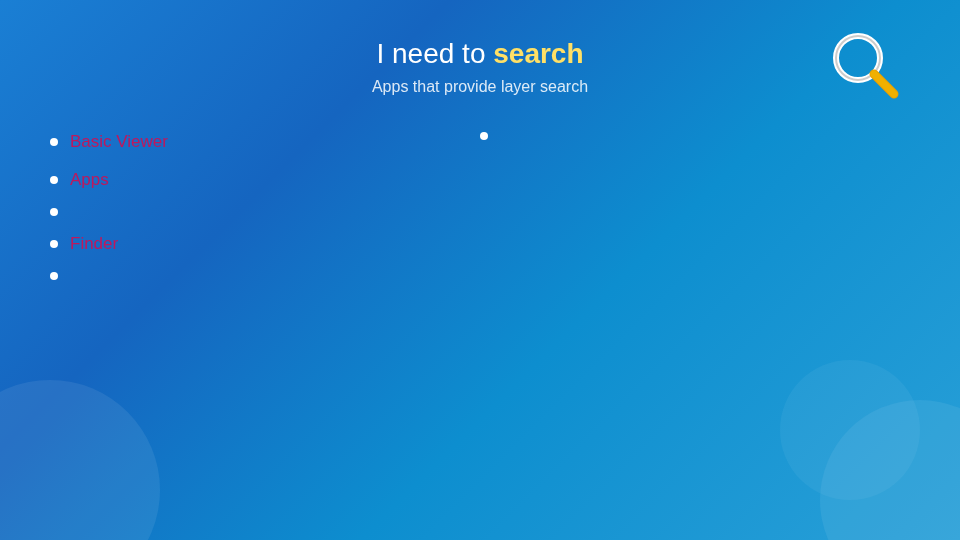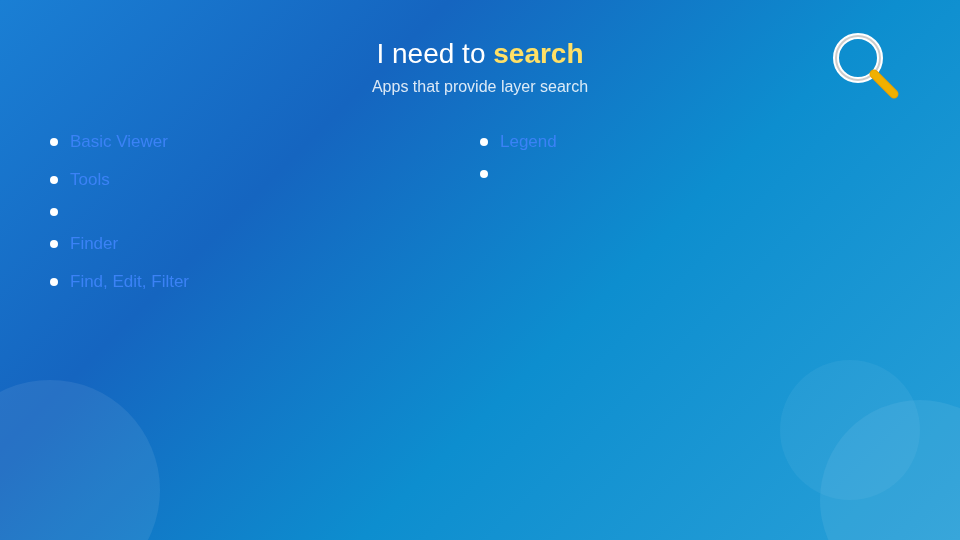--- a/index.html
+++ b/index.html
@@ -78,21 +78,21 @@
     }
 
     .column {
       flex: 1;
     }
 
     .list-item {
       display: flex;
       align-items: center;
       margin-bottom: 18px;
-      color: #3b82f6;
+      color: #be185d;
       font-size: 17px;
       font-weight: 500;
     }
 
     .bullet {
       display: inline-block;
       width: 8px;
       height: 8px;
       background: white;
       border-radius: 50%;
@@ -136,37 +136,32 @@
   <p class="subtitle">Apps that provide layer search</p>
 
   <div class="columns">
     <div class="column" id="col-0">
         <div class="list-item">
           <span class="bullet"></span>
           <span>Basic Viewer</span>
         </div>
         <div class="list-item">
           <span class="bullet"></span>
-          <span>Tools</span>
+          <span>Apps</span>
         </div>
         <div class="list-item">
           <span class="bullet"></span>
         </div>
         <div class="list-item">
           <span class="bullet"></span>
           <span>Finder</span>
         </div>
         <div class="list-item">
           <span class="bullet"></span>
-          <span>Find, Edit, Filter</span>
         </div>
       </div>
     <div class="column" id="col-1">
-        <div class="list-item">
-          <span class="bullet"></span>
-          <span>Legend</span>
-        </div>
         <div class="list-item">
           <span class="bullet"></span>
         </div>
       </div>
   </div>
 </div>
 
 </body></html>

